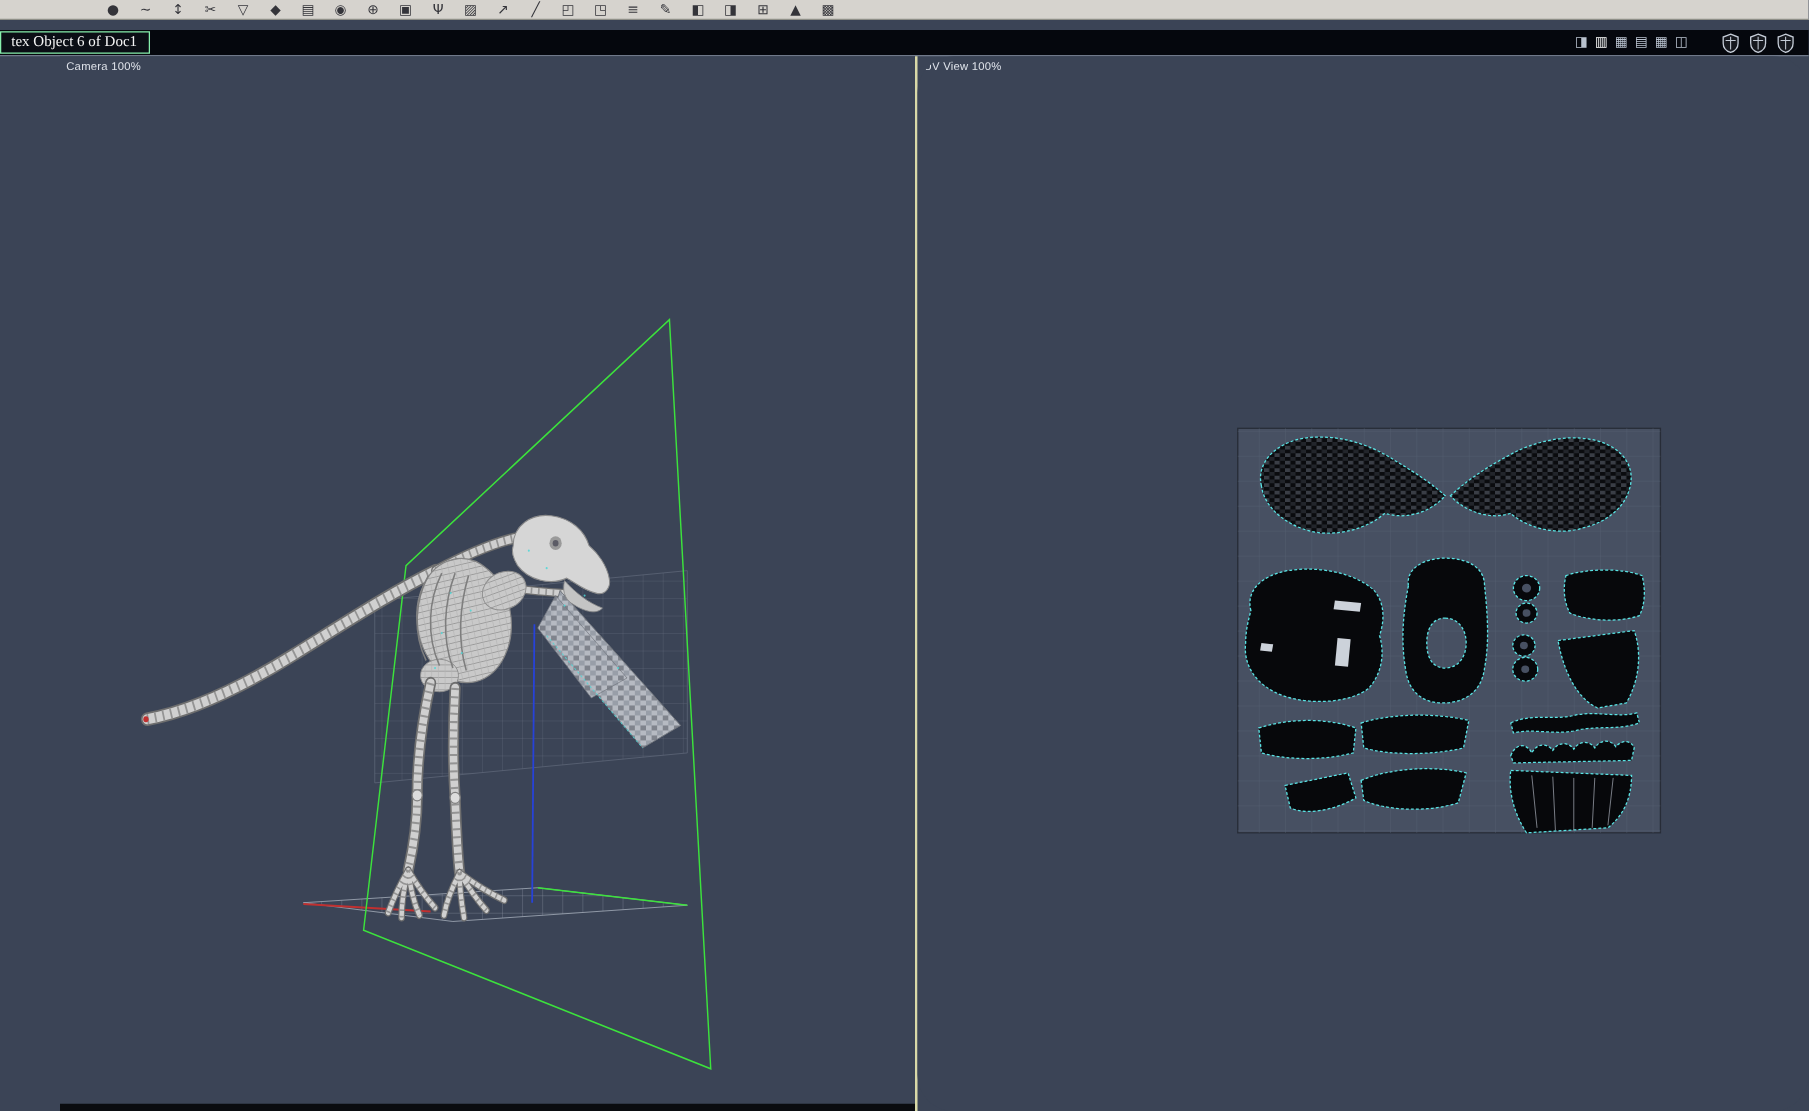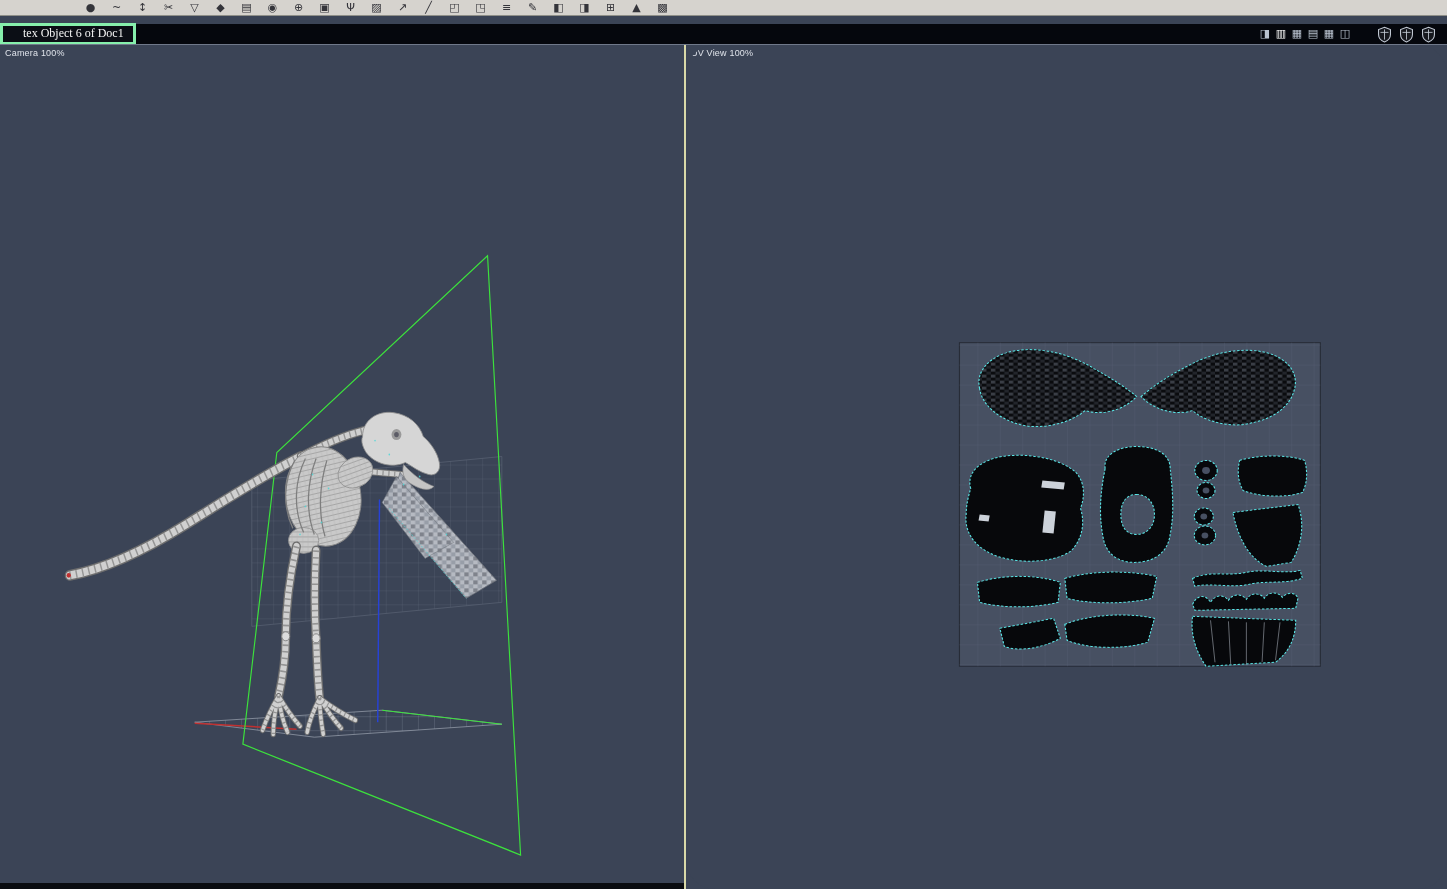--- a/index.html
+++ b/index.html
@@ -18,39 +18,39 @@
     flex:0 0 auto;width:25px;height:15px;line-height:14px;text-align:center;
     font-size:11px;color:#34343a;background:transparent;border:none;padding:0;
     font-family:"DejaVu Sans",sans-serif;cursor:default;
   }
   
   .titlebar{
     position:absolute;top:24px;left:0;width:100%;height:20px;background:#05070d;
     display:flex;align-items:center;box-sizing:border-box;
   }
   .title-chip{
-    margin-left:0;border:3px solid #86efac;background:#0b0e15;color:#f5f5f5;
-    font:12px "Liberation Serif",serif;padding:0 9px 1px 20px;white-space:nowrap;
+    margin-left:0;border:1px solid #86efac;background:#0b0e15;color:#f5f5f5;
+    font:12px "Liberation Serif",serif;padding:0 9px 1px 8px;white-space:nowrap;
   }
   .tb-right{margin-left:auto;display:flex;align-items:center;padding-right:10px;}
   .layout-icons{display:flex;gap:2px;margin-right:24px;}
   .layout-btn{
     width:14px;height:15px;font-size:11px;line-height:14px;color:#b9c2cf;
     background:none;border:none;padding:0;text-align:center;font-family:"DejaVu Sans",sans-serif;
   }
   .layout-icons .layout-btn:nth-child(2){color:#ffffff;}
   .shield-icons{display:flex;gap:5px;}
   .shield-btn{width:17px;height:17px;background:none;border:none;padding:0;}
   
   .main{
     position:absolute;top:44px;left:0;right:0;bottom:0;display:flex;
     border-top:1px solid #70798a;box-sizing:border-box;
   }
   .pane{position:relative;overflow:hidden;background:#3b4456;}
-  .pane-camera{width:684px;}
+  .pane-camera{width:684px;margin-left:48px;}
   .pane-camera::after{
     content:"";position:absolute;left:0;bottom:0;width:100%;height:6px;background:#0a0c10;z-index:3;
   }
   .divider{width:2px;background:#d9d9a8;}
   .pane-uv{flex:1;border-radius:29px;}
   .viewport-label{
     position:absolute;top:3px;left:5px;font-size:9px;color:#dfe3ea;z-index:2;
     letter-spacing:0.2px;
   }
   .scene{position:absolute;inset:0;width:100%;height:100%;display:block;}

